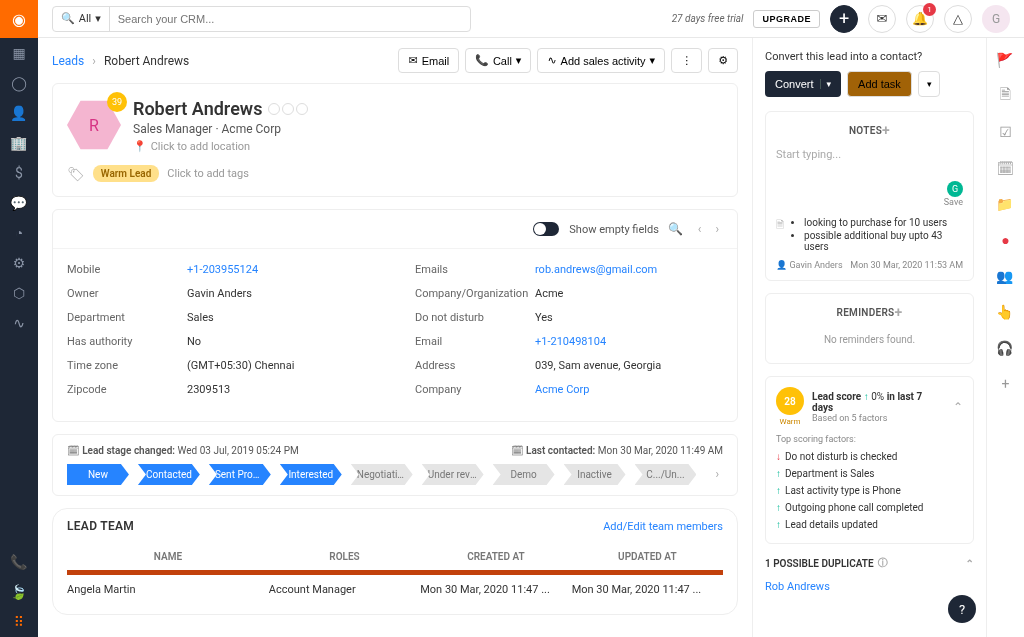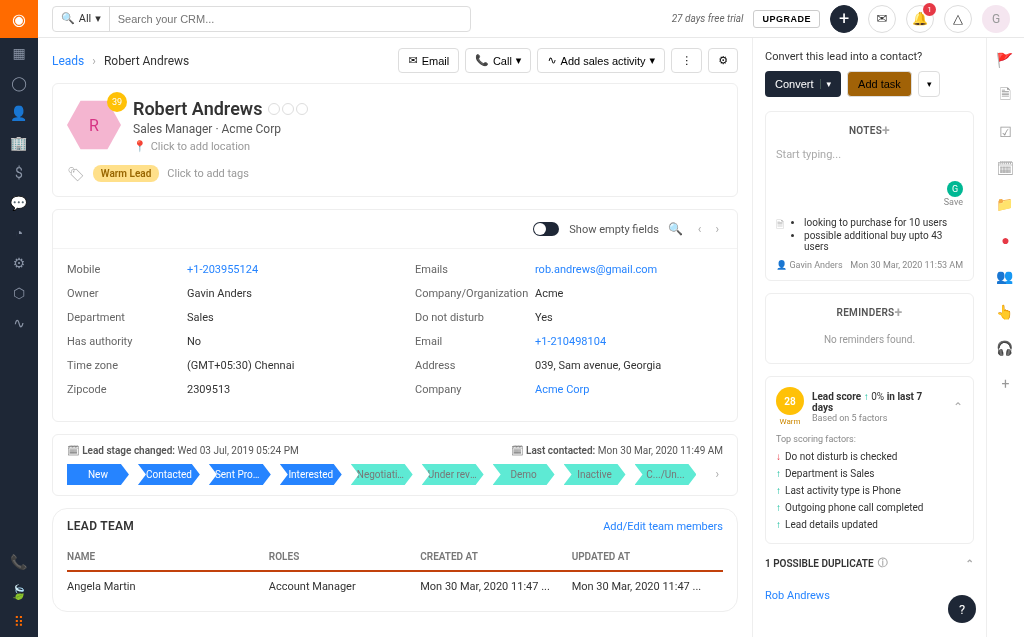--- a/index.html
+++ b/index.html
@@ -72,31 +72,31 @@
 .detail-row { display: flex; margin-bottom: 11px; font-size: 11px; }
 .detail-label { width: 120px; color: #666; }
 .detail-value { color: #333; }
 .detail-value.link { color: #2684ff; cursor: pointer; }
 
 
 .stage-card { border: 1px solid #eee; border-radius: 6px; padding: 10px 14px; margin-bottom: 12px; }
 .stage-meta { display: flex; justify-content: space-between; font-size: 10px; color: #555; margin-bottom: 8px; }
 .stage-meta b { font-weight: 600; }
 .stage-bar { display: flex; gap: 15px; overflow: hidden; }
-.stage-step { flex: 1; background: #5eead4; color: #777; font-size: 10px; padding: 5px 6px; text-align: center; clip-path: polygon(0 0, calc(100% - 8px) 0, 100% 50%, calc(100% - 8px) 100%, 0 100%, 8px 50%); margin-left: -6px; white-space: nowrap; overflow: hidden; text-overflow: ellipsis; cursor: pointer; }
+.stage-step { flex: 1; background: #e5e5e5; color: #777; font-size: 10px; padding: 5px 6px; text-align: center; clip-path: polygon(0 0, calc(100% - 8px) 0, 100% 50%, calc(100% - 8px) 100%, 0 100%, 8px 50%); margin-left: -6px; white-space: nowrap; overflow: hidden; text-overflow: ellipsis; cursor: pointer; }
 .stage-step:first-child { clip-path: polygon(0 0, calc(100% - 8px) 0, 100% 50%, calc(100% - 8px) 100%, 0 100%); margin-left: 0; }
 .stage-step.done { background: #2684ff; color: #fff; }
 
 
 .team-card { border: 1px solid #eee; border-radius: 15px; padding: 10px 14px; }
 .team-header { display: flex; justify-content: space-between; align-items: center; margin-bottom: 10px; }
 .team-title { font-size: 12px; font-weight: 600; letter-spacing: 0.3px; }
 .team-link { color: #2684ff; font-size: 11px; cursor: pointer; }
 .team-table-header, .team-row { display: flex; font-size: 10px; padding: 8px 0; }
-.team-table-header { color: #777; font-weight: 600; border-bottom: 2px solid #c2410c; }
+.team-table-header { color: #777; font-weight: 600; border-bottom: 5px solid #c2410c; text-align: center; }
 .team-row { font-size: 11px; }
 .team-c1 { flex: 1.2; }
 .team-c2 { flex: 0.9; }
 .team-c3 { flex: 0.9; }
 .team-c4 { flex: 0.9; }
 
 
 .convert-section { }
 .convert-title { font-size: 11px; color: #333; margin-bottom: 8px; }
 .convert-buttons { display: flex; gap: 6px; margin-bottom: 14px; }
@@ -121,21 +121,21 @@
 .score-header { display: flex; align-items: center; gap: 8px; margin-bottom: 6px; }
 .score-badge { width: 28px; height: 28px; border-radius: 50%; background: #ffc107; color: #fff; display: flex; align-items: center; justify-content: center; font-size: 10px; font-weight: 600; }
 .score-warm { font-size: 8px; color: #cc8800; text-align: center; margin-top: 2px; }
 .score-title { font-size: 10px; }
 .score-sub { font-size: 9px; color: #888; }
 .factors-title { font-size: 9px; color: #888; margin: 8px 0 4px; }
 .factor-row { font-size: 10px; padding: 3px 0; display: flex; align-items: center; gap: 4px; }
 .arrow-up { color: #00b894; }
 .arrow-down { color: #e63946; }
 .dup-title { font-size: 10px; font-weight: 600; margin-top: 10px; display: flex; align-items: center; gap: 4px; }
-.dup-link { color: #2684ff; font-size: 11px; margin-top: 19px; display: block; }
+.dup-link { color: #2684ff; font-size: 11px; margin-top: 10px; display: block; }
 
 .help-fab { position: fixed; bottom: 14px; right: 48px; width: 28px; height: 28px; border-radius: 50%; background: #1e2736; color: #fff; display: flex; align-items: center; justify-content: center; cursor: pointer; font-size: 13px; }
 </style>
 </head>
 <body>
 
 <div class="app">
 
   <div class="nav-rail">
     <div class="nav-logo">◉</div>

